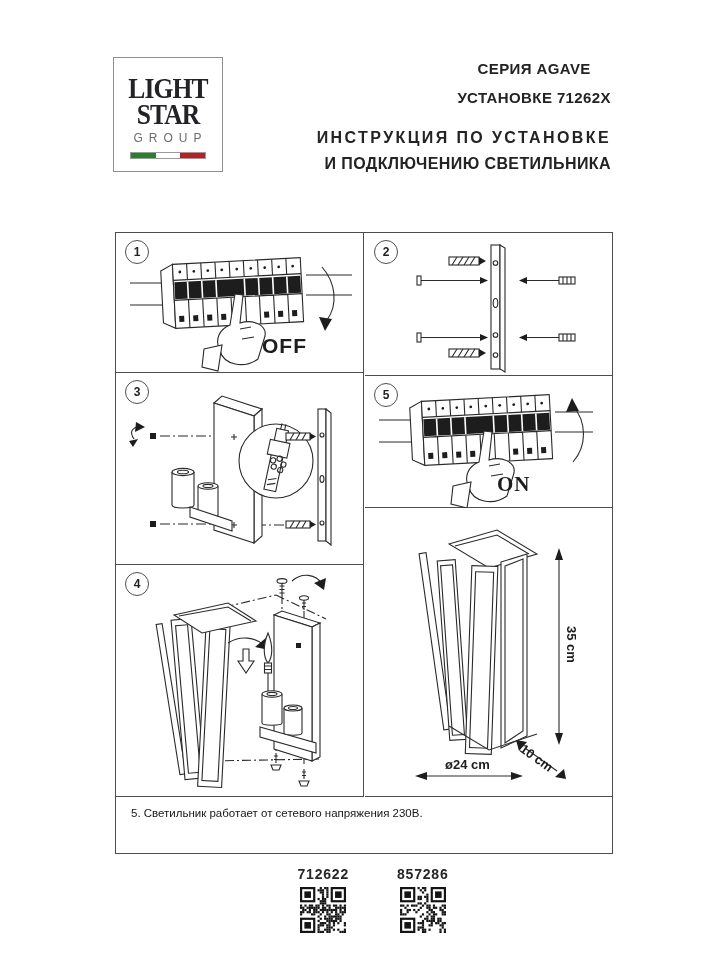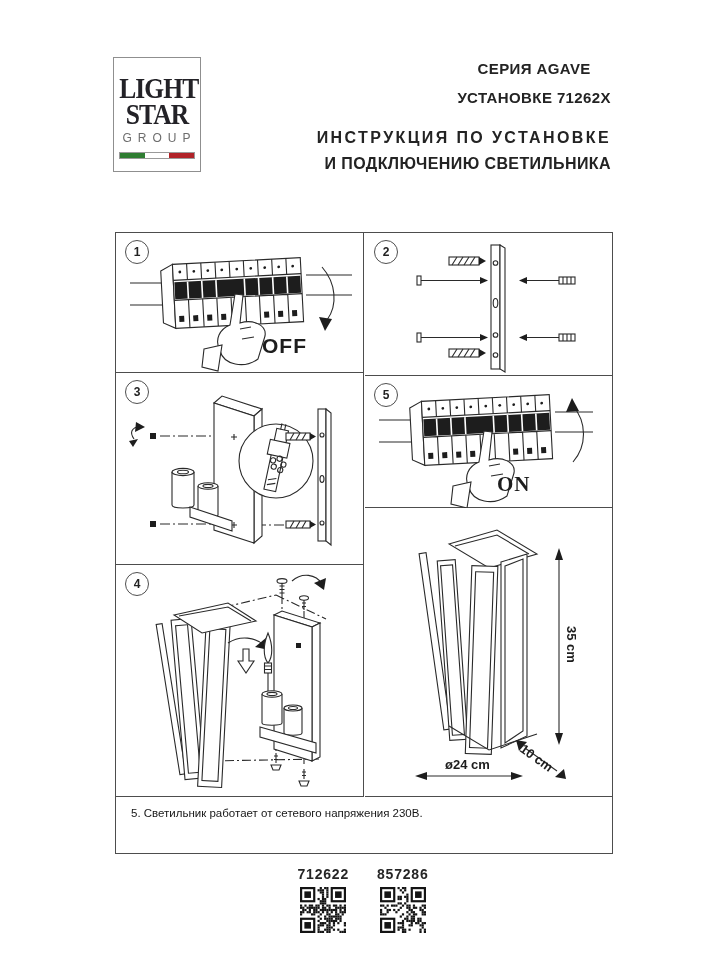--- a/index.html
+++ b/index.html
@@ -1,20 +1,20 @@
 <!DOCTYPE html>
 <html><head>
 <meta charset="utf-8">
 <style>
   html,body{margin:0;padding:0;background:#ffffff;}
   .page{position:relative;width:726px;height:970px;background:#fff;overflow:hidden;
         font-family:"Liberation Sans",sans-serif;color:#1c1c1c;}
 
   
-  .logo-box{position:absolute;left:113px;top:57px;width:88px;height:115px;
+  .logo-box{position:absolute;left:113px;top:57px;width:110px;height:115px;
             border:1px solid #8f8f8f;background:#fff;text-align:center;box-sizing:border-box;}
   .logo-word{font-family:"Liberation Serif",serif;font-weight:bold;color:#232227;
              font-size:29px;line-height:26px;letter-spacing:-1px;transform:scale(.88,1.04);}
   .logo-word.first{margin-top:17px;}
   .logo-group{font-size:12px;letter-spacing:6px;color:#6d6d6d;margin-top:4px;margin-left:5px;}
   .logo-flag{display:flex;width:76px;height:7px;margin:7px auto 0 auto;border:1px solid #9a9a9a;box-sizing:border-box;}
   .logo-flag .g{flex:1;background:#2f7d32;}
   .logo-flag .w{flex:1;background:#ffffff;}
   .logo-flag .r{flex:1;background:#b02328;}
 
@@ -41,21 +41,21 @@
   .badge{position:absolute;left:9px;top:7px;width:22px;height:22px;border:1.4px solid #4f4f4f;
          border-radius:50%;display:flex;align-items:center;justify-content:center;
          font-size:12px;font-weight:600;color:#222;background:#fff;z-index:3;}
 
   .ovl{position:absolute;z-index:2;font-weight:600;color:#1d1d1d;}
   .switch-label{font-size:21px;letter-spacing:1px;}
   .dim-label{font-size:13px;font-weight:bold;white-space:nowrap;}
 
   
   .codes{position:absolute;left:0;top:866px;width:726px;display:flex;justify-content:center;gap:28px;}
-  .code-item{text-align:right;}
+  .code-item{text-align:right;margin-left:20px;}
   .code-label{font-size:14px;font-weight:bold;letter-spacing:.8px;color:#262626;}
   .qr{width:46px;height:46px;margin:5px auto 0 auto;}
 
   svg .ln{stroke:#2a2a2a;stroke-width:1.1;fill:none;}
   svg .fl{fill:#1d1d1d;stroke:none;}
   svg .wh{fill:#fff;}
 </style>
 </head>
 <body>
 

